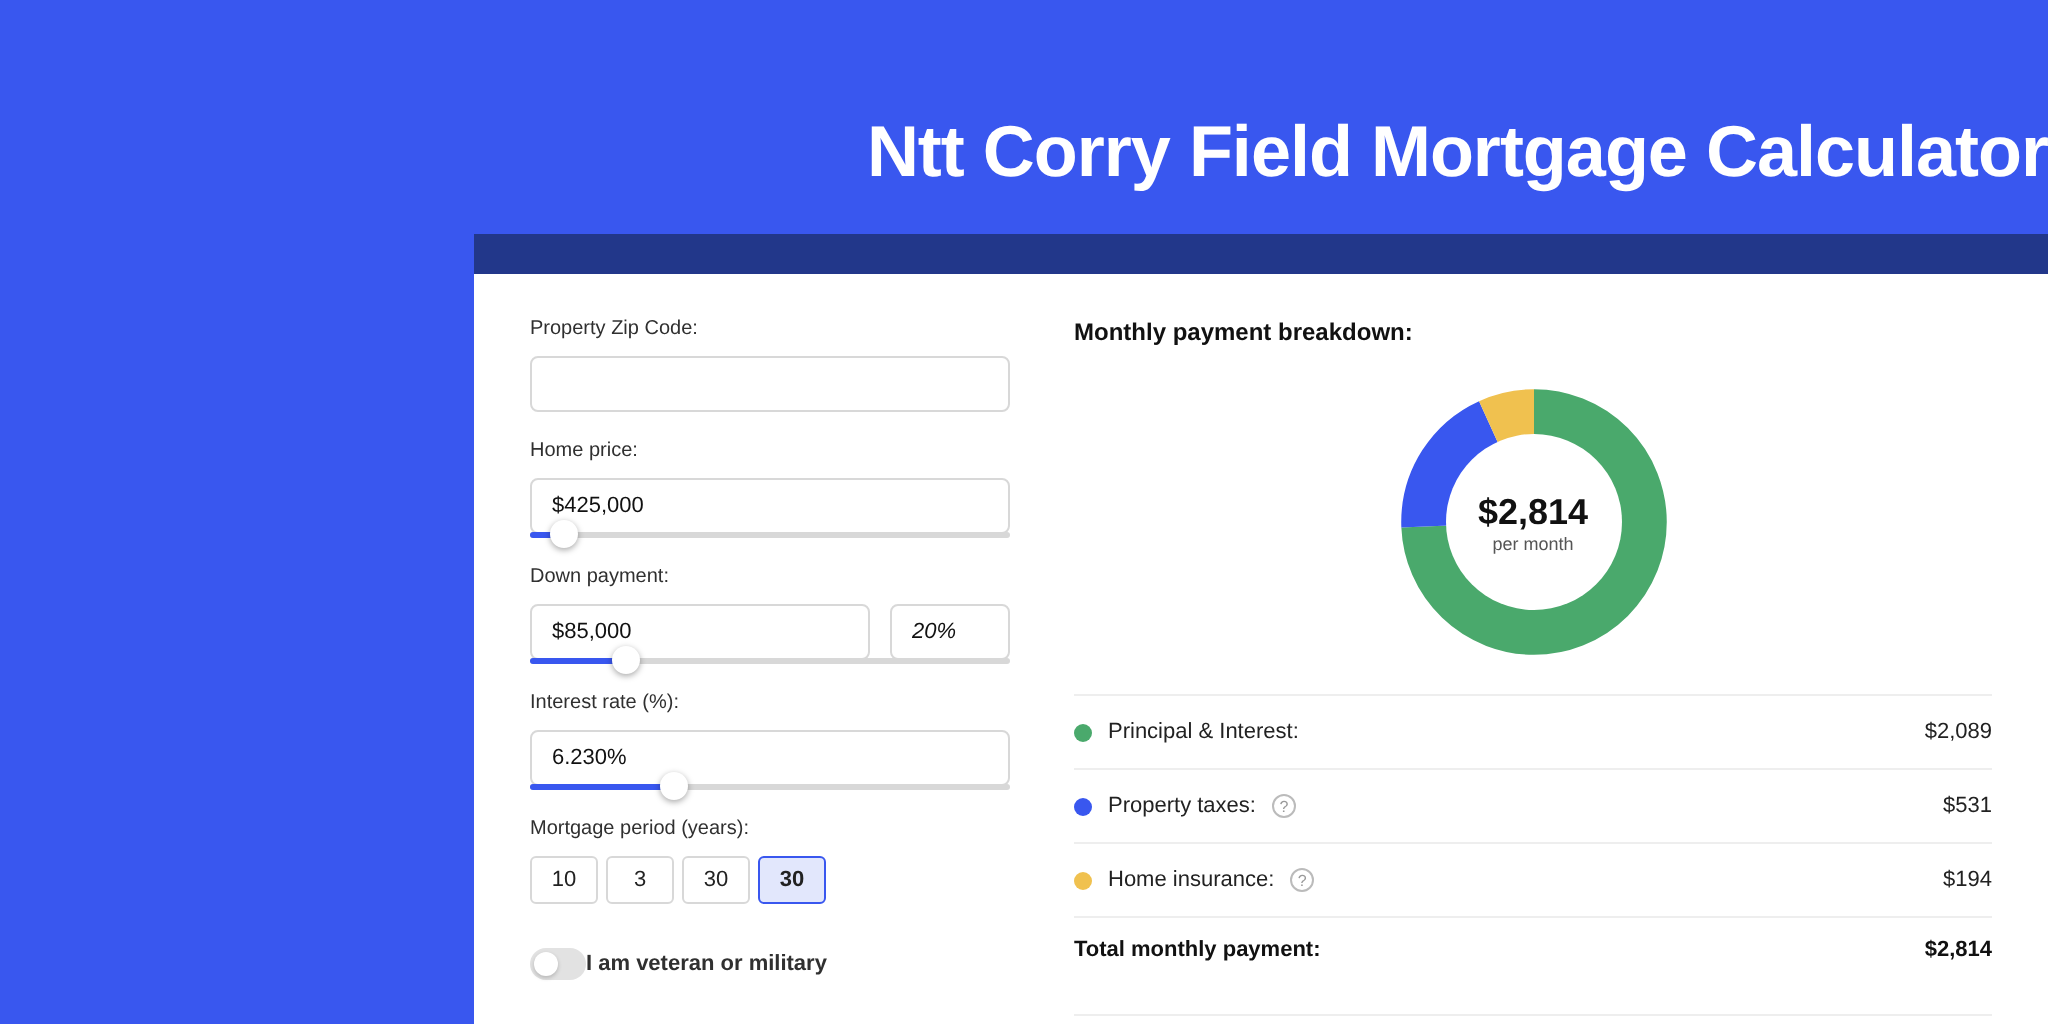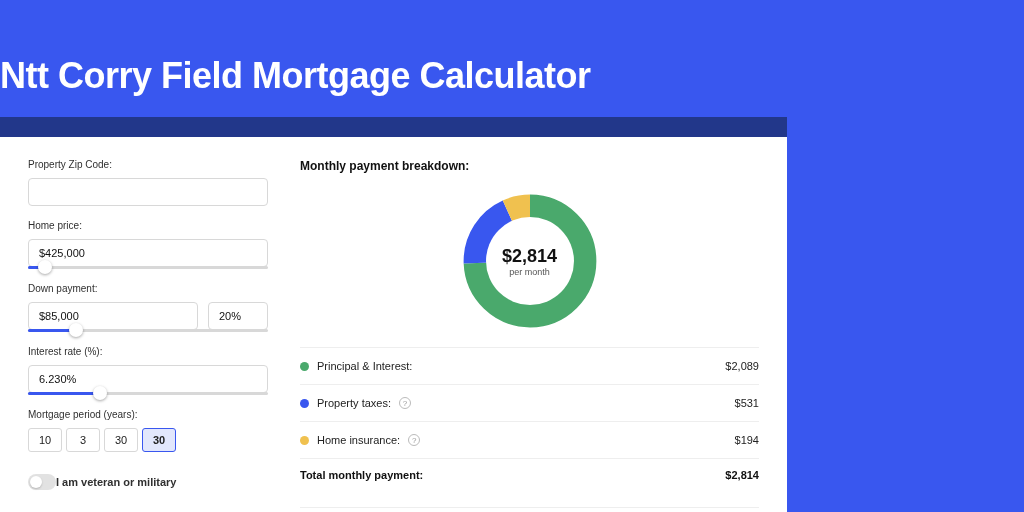--- a/index.html
+++ b/index.html
@@ -8,21 +8,21 @@
     background: #3957ef;
     width: 1024px;
     height: 512px;
     overflow: hidden;
   }
   .outer {
     width: 100%;
     height: 100%;
     display: flex;
     flex-direction: column;
-    align-items: flex-start;
+    align-items: flex-end;
   }
   .title {
     color: #fff;
     font-size: 36px;
     font-weight: 700;
     margin-top: 55px;
     margin-bottom: 20px;
     letter-spacing: -0.5px;
   }
   .band {
@@ -85,21 +85,21 @@
     box-shadow: 0 1px 3px rgba(0,0,0,0.35);
     position: absolute;
     top: -6px;
     transform: translateX(-50%);
   }
   .down-row {
     display: flex;
     gap: 10px;
   }
   .down-row .input:first-child { flex: 1; }
-  .down-row .input:last-child { width: 60px; }
+  .down-row .input:last-child { width: 60px; font-style: italic; }
   .period-row {
     display: flex;
     gap: 4px;
     margin-top: 2px;
   }
   .period-btn {
     width: 34px;
     height: 24px;
     border: 1px solid #d8d8d8;
     border-radius: 3px;

